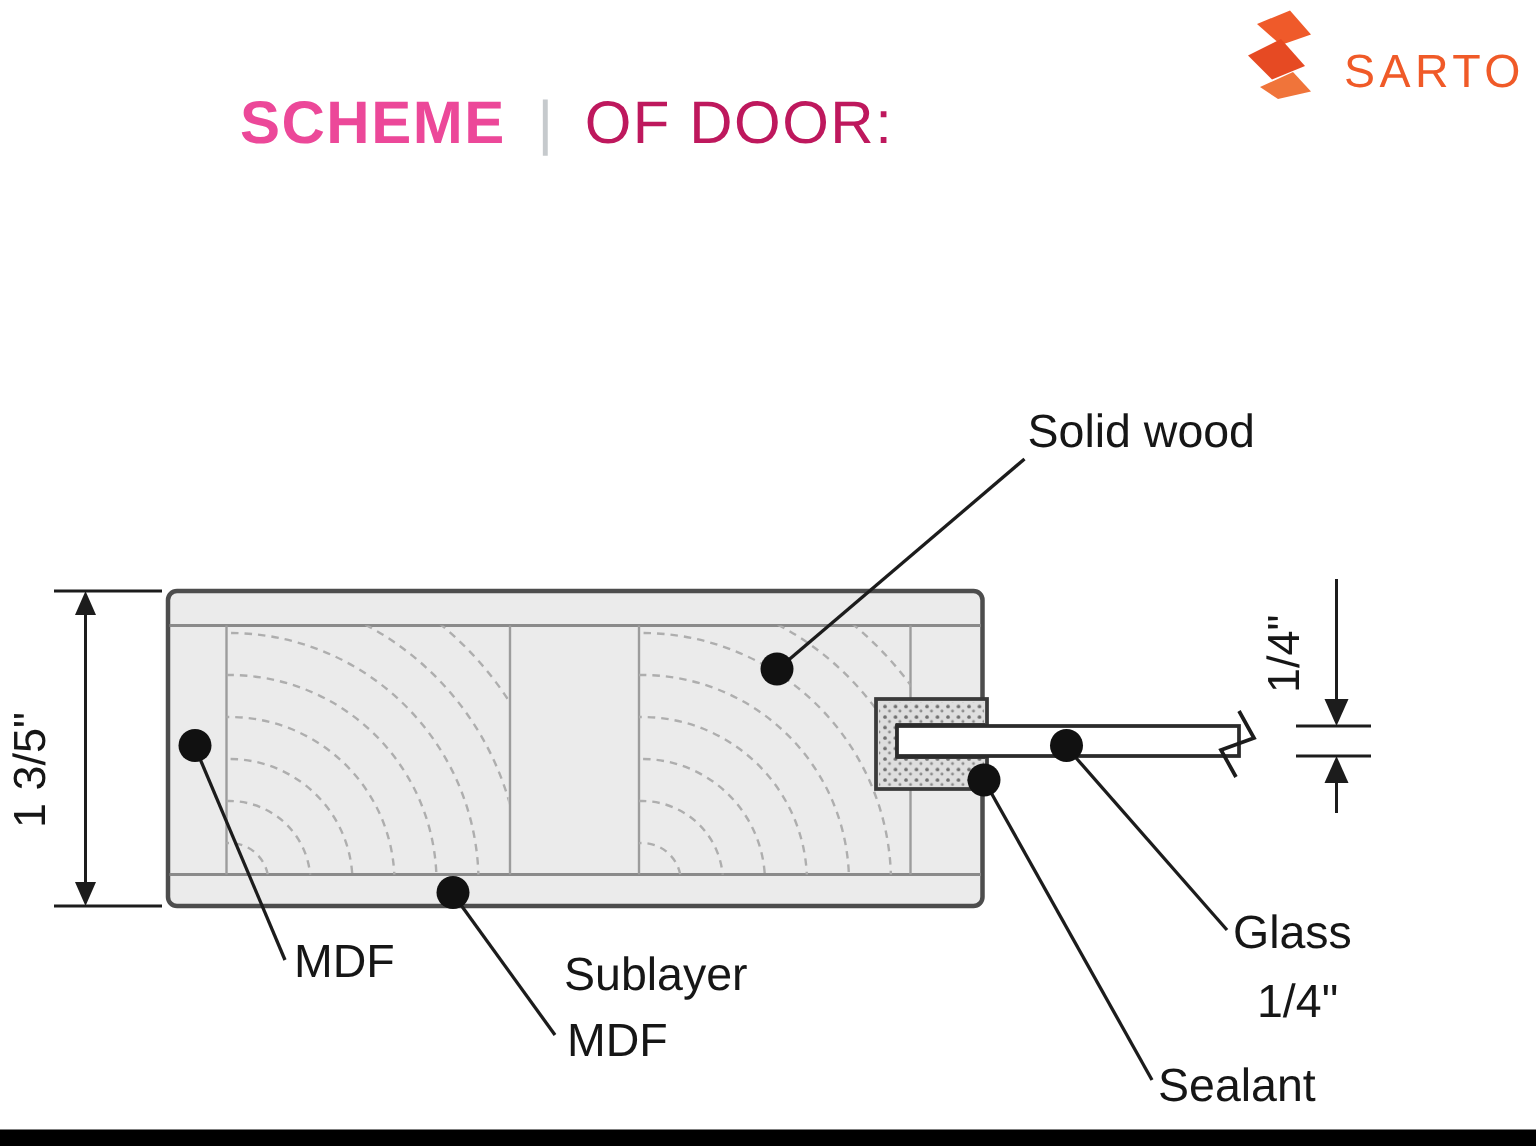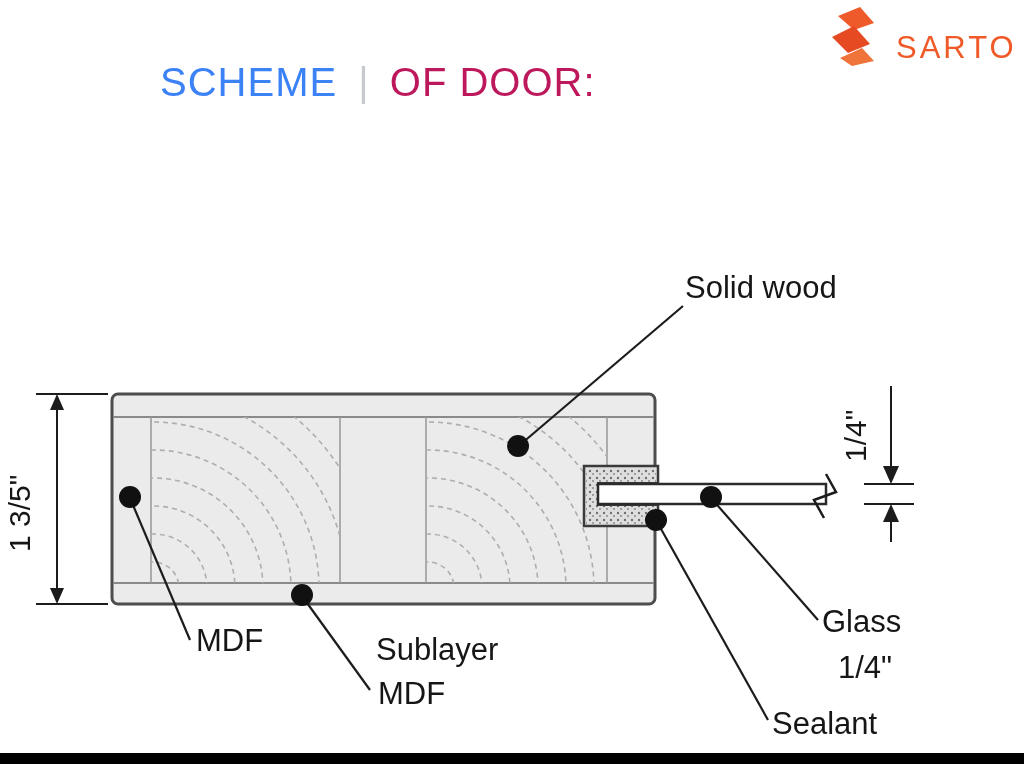--- a/index.html
+++ b/index.html
@@ -1,21 +1,21 @@
 <!DOCTYPE html>
 <html><head>
 <meta charset="utf-8">
 <style>
   html,body{margin:0;padding:0;}
   body{width:1024px;height:764px;background:#ffffff;font-family:"Liberation Sans",sans-serif;overflow:hidden;}
   .page{position:relative;width:1024px;height:764px;background:#fff;}
 
   
   .title-wrap{position:absolute;left:160px;top:60px;font-size:40px;line-height:44px;white-space:nowrap;}
-  .title-main{font-weight:400;color:#3b82f6;letter-spacing:1px;}
+  .title-main{font-weight:700;color:#ec4899;letter-spacing:1px;}
   .title-sep{color:#c6cacd;font-weight:300;margin:0 10px;}
   .title-sub{color:#be185d;font-weight:400;letter-spacing:1px;}
 
   
   .brand{position:absolute;left:824px;top:4px;display:flex;align-items:flex-end;}
   .brand-text{font-size:31px;letter-spacing:3px;color:#f05a28;font-weight:500;margin-left:14px;margin-top:12px;}
 
   
   .diagram{position:absolute;left:0;top:0;width:1024px;height:764px;}
 

